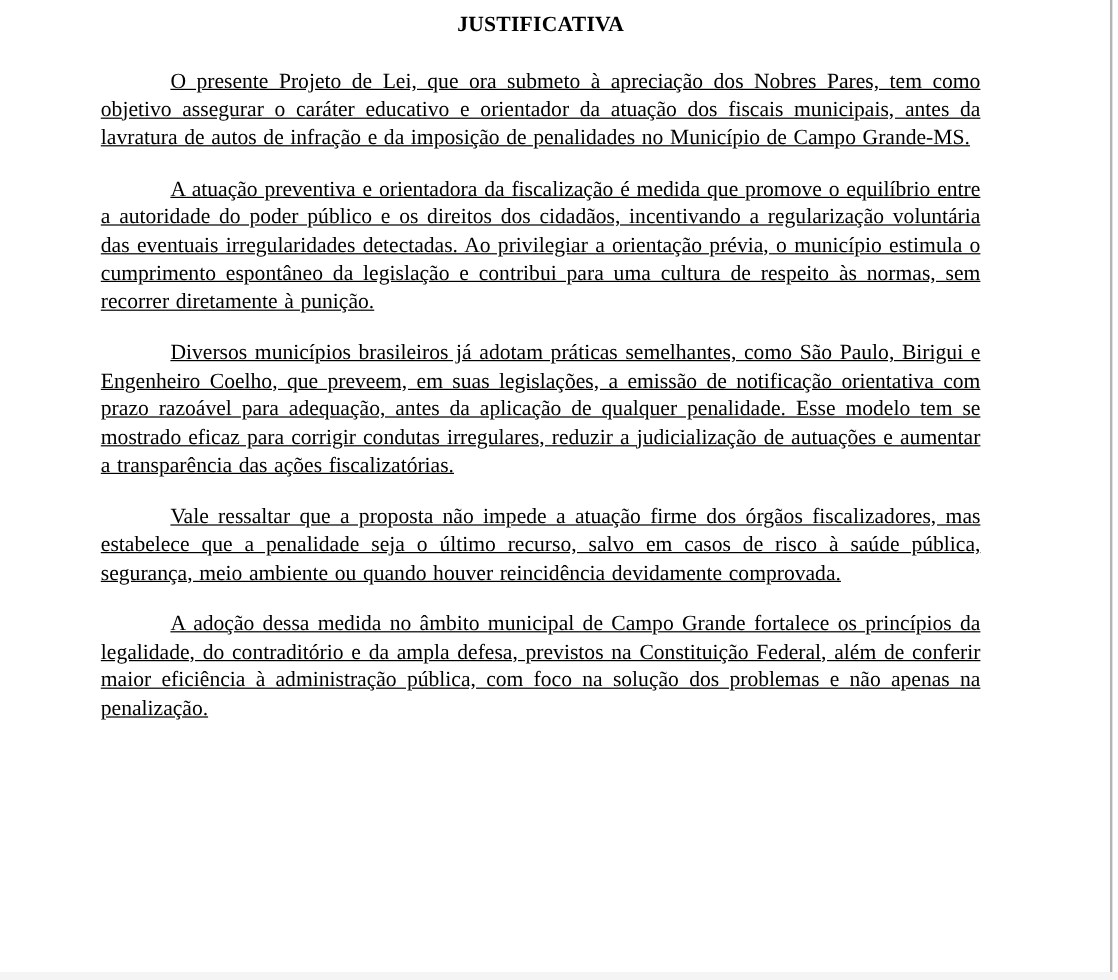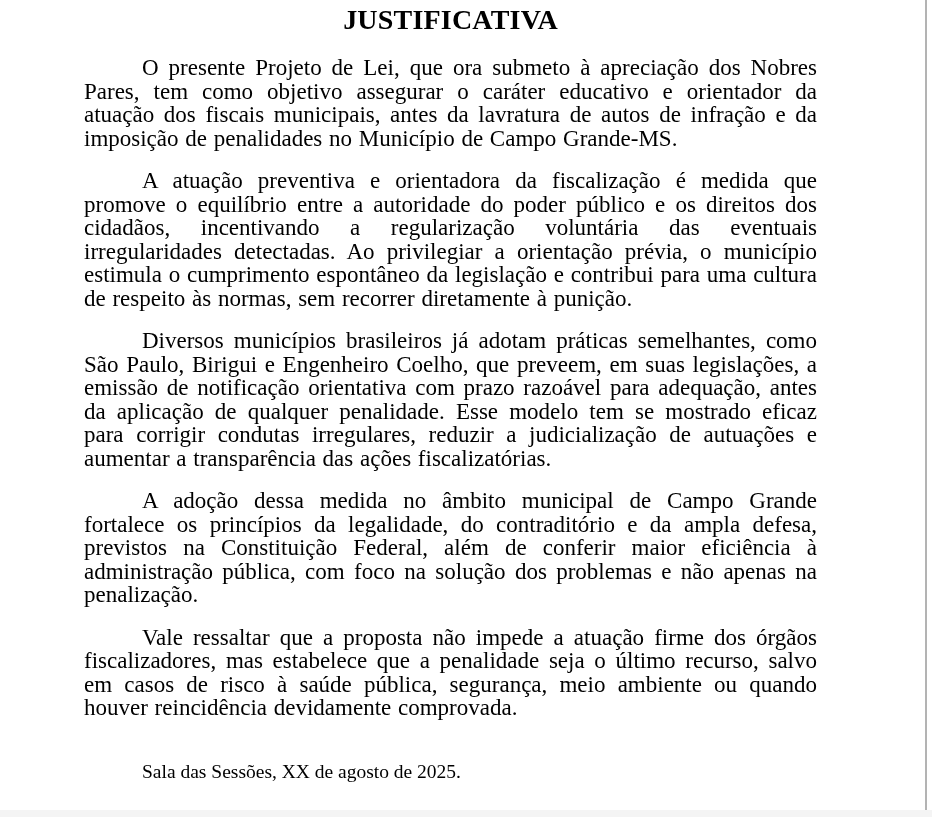--- a/index.html
+++ b/index.html
@@ -16,33 +16,34 @@
     overflow: hidden;
     font-family: "Liberation Serif", "DejaVu Serif", serif;
     color: #000000;
   }
   .page-content {
     margin-left: 84px;
     width: 733px;
   }
   .doc-title {
     margin: 8px 0 24px 0;
-    font-size: 28px;
+    font-size: 18px;
     line-height: 24px;
     font-weight: bold;
     text-align: center;
     letter-spacing: 0.2px;
   }
   .para {
     margin: 0 0 19px 0;
-    font-size: 23px;
+    font-size: 18px;
     line-height: 23.5px;
     text-align: justify;
     text-indent: 58px;
     word-spacing: 1px;
+    text-decoration: underline;
   }
   .closing {
     margin-top: 40px;
     margin-bottom: 0;
     font-size: 19.5px;
     line-height: 23.5px;
     text-indent: 58px;
     text-align: left;
   }
   .right-border {
@@ -70,23 +71,22 @@
 <div class="viewer">
   <div class="page-content">
     <h1 class="doc-title">JUSTIFICATIVA</h1>
 
     <p class="para">O presente Projeto de Lei, que ora submeto à apreciação dos Nobres Pares, tem como objetivo assegurar o caráter educativo e orientador da atuação dos fiscais municipais, antes da lavratura de autos de infração e da imposição de penalidades no Município de Campo Grande-MS.</p>
 
     <p class="para">A atuação preventiva e orientadora da fiscalização é medida que promove o equilíbrio entre a autoridade do poder público e os direitos dos cidadãos, incentivando a regularização voluntária das eventuais irregularidades detectadas. Ao privilegiar a orientação prévia, o município estimula o cumprimento espontâneo da legislação e contribui para uma cultura de respeito às normas, sem recorrer diretamente à punição.</p>
 
     <p class="para">Diversos municípios brasileiros já adotam práticas semelhantes, como São Paulo, Birigui e Engenheiro Coelho, que preveem, em suas legislações, a emissão de notificação orientativa com prazo razoável para adequação, antes da aplicação de qualquer penalidade. Esse modelo tem se mostrado eficaz para corrigir condutas irregulares, reduzir a judicialização de autuações e aumentar a transparência das ações fiscalizatórias.</p>
 
+    <p class="para">Vale ressaltar que a proposta não impede a atuação firme dos órgãos fiscalizadores, mas estabelece que a penalidade seja o último recurso, salvo em casos de risco à saúde pública, segurança, meio ambiente ou quando houver reincidência devidamente comprovada.</p>
+
     <p class="para">A adoção dessa medida no âmbito municipal de Campo Grande fortalece os princípios da legalidade, do contraditório e da ampla defesa, previstos na Constituição Federal, além de conferir maior eficiência à administração pública, com foco na solução dos problemas e não apenas na penalização.</p>
 
-    <p class="para">Vale ressaltar que a proposta não impede a atuação firme dos órgãos fiscalizadores, mas estabelece que a penalidade seja o último recurso, salvo em casos de risco à saúde pública, segurança, meio ambiente ou quando houver reincidência devidamente comprovada.</p>
 
-
-    <p class="closing">Sala das Sessões, XX de agosto de 2025.</p>
   </div>
 
   <div class="right-border"></div>
   <div class="bottom-strip"></div>
 </div>
 
 </body></html>

